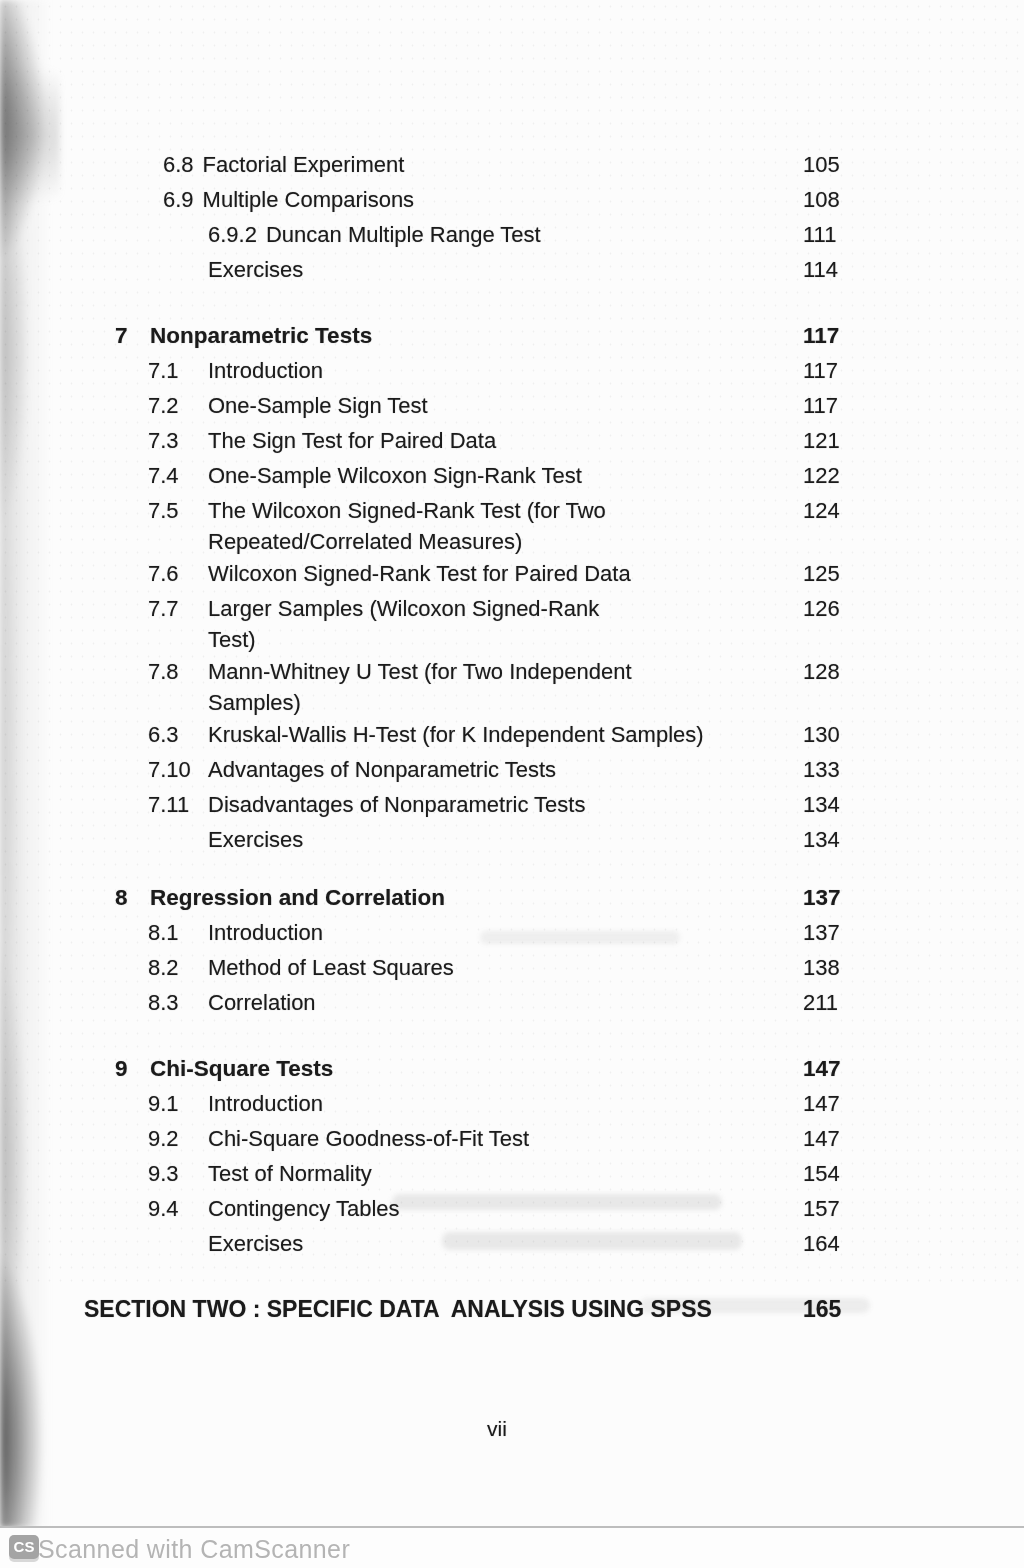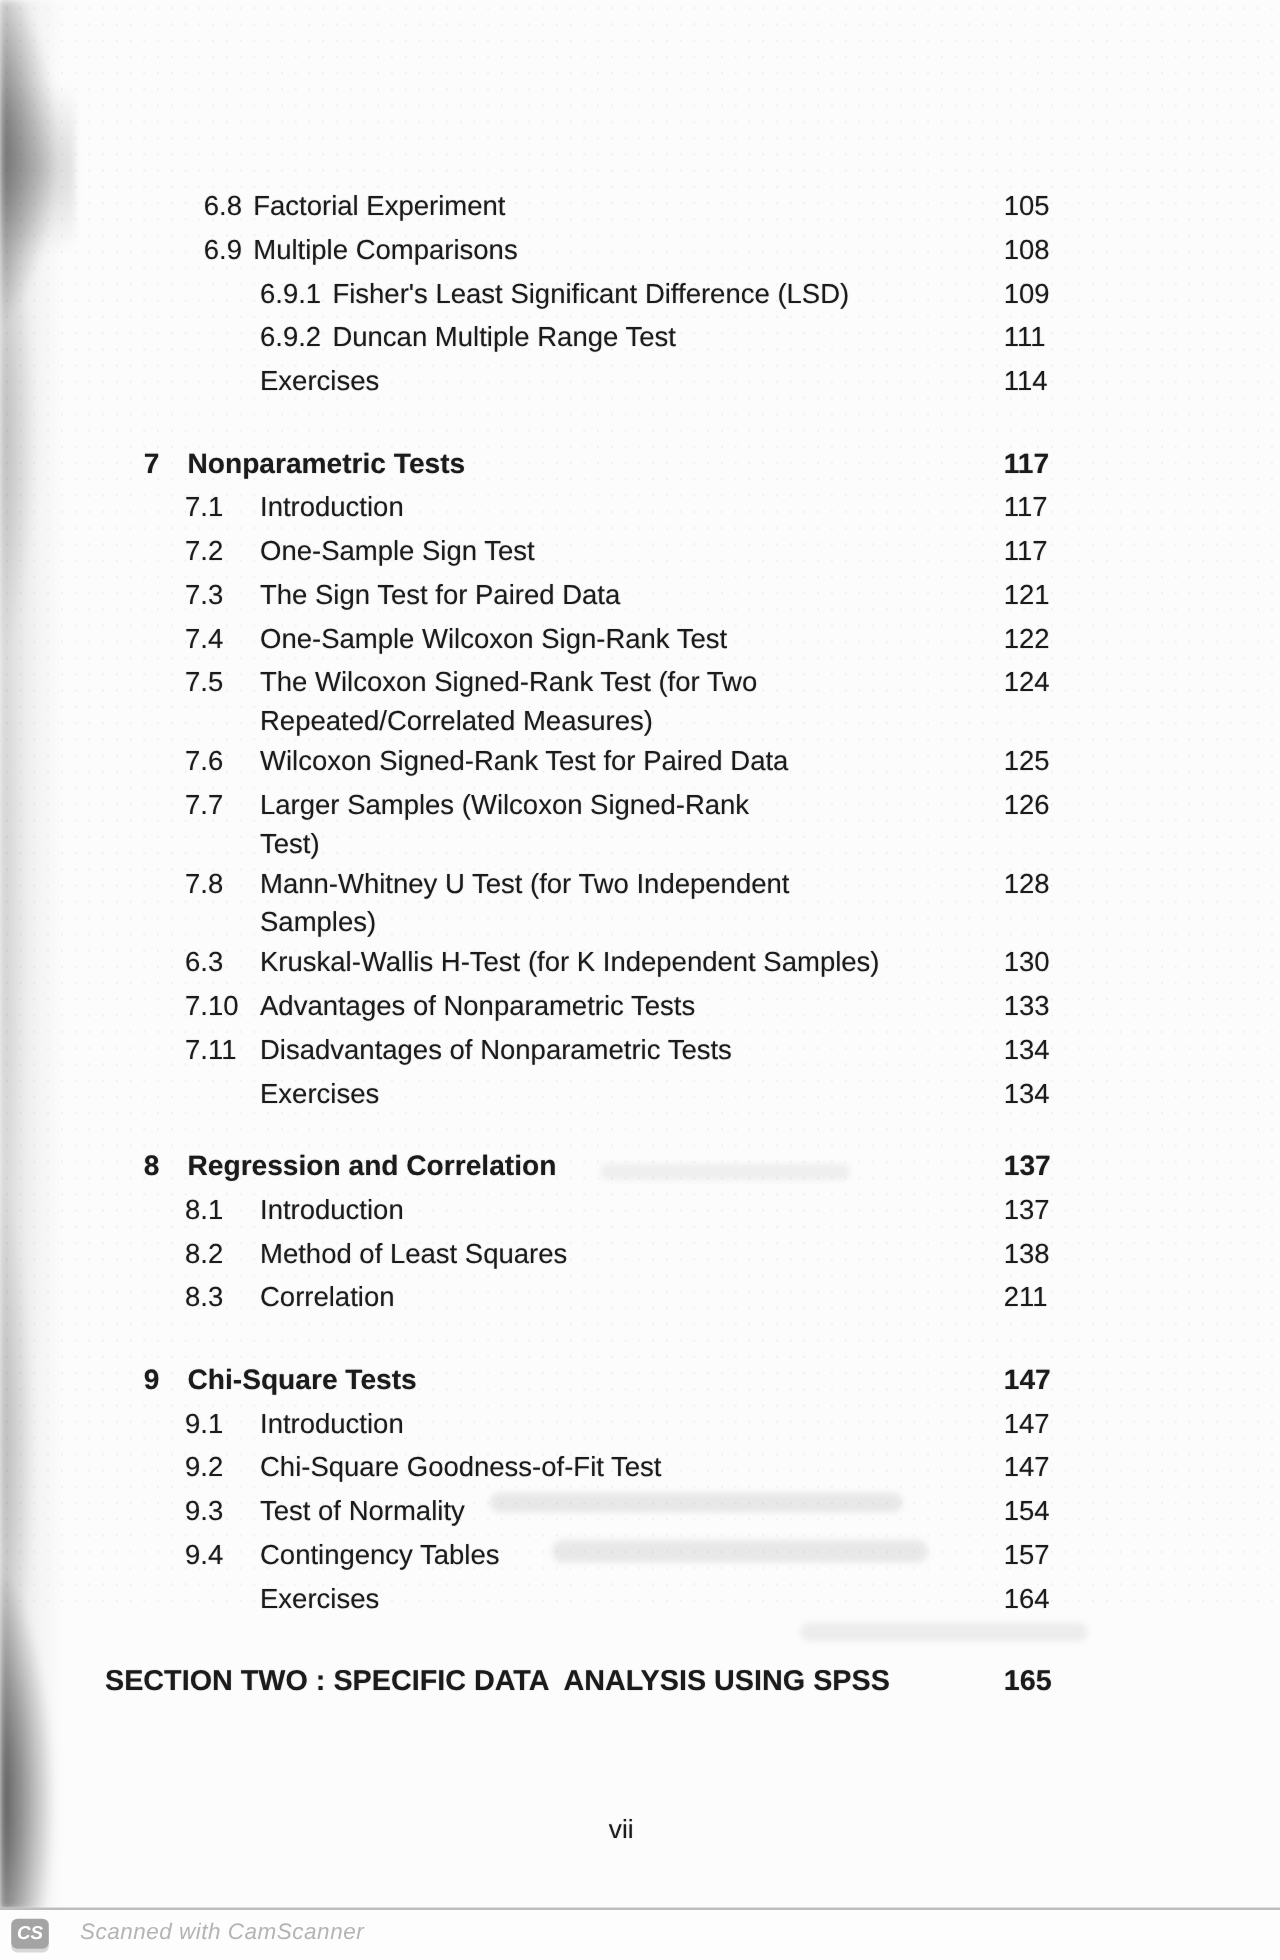--- a/index.html
+++ b/index.html
@@ -61,29 +61,28 @@
   .l1 .pg,.l2 .pg{flex:0 0 50px;}
   .line1{line-height:35px;}
   .line2{line-height:28px;}
   .section-two{font-weight:bold;font-size:23px;padding-left:84px;}
   .section-two .title{white-space:pre;}
   .folio{position:relative;left:-15px;text-align:center;font-size:21px;margin-top:84px;text-shadow:0 0 1px rgba(25,25,25,.4);}
 
   .cam-footer{
     position:absolute;left:0;bottom:0;width:1024px;height:40px;background:#fdfdfd;
     border-top:2px solid rgba(85,85,85,.38);
-    font-style:italic;
   }
   .cs-badge{
     position:absolute;left:9px;top:7px;width:30px;height:24px;
     background:#a4a4a4;border-radius:5px;
     color:#ffffff;font-weight:bold;font-size:15px;line-height:24px;text-align:center;
     box-shadow:0 3px 0 rgba(170,170,170,.45);
   }
-  .cam-text{position:absolute;left:64px;top:7px;font-size:18px;color:#b4b4b4;letter-spacing:.4px;}
+  .cam-text{position:absolute;left:38px;top:7px;font-size:25px;color:#b4b4b4;letter-spacing:.4px;}
 </style>
 </head>
 <body>
 
 <div class="scan-page">
   <div class="edge-smudge"></div>
   <div class="ghost g1"></div>
   <div class="ghost g2"></div>
   <div class="ghost g3"></div>
   <div class="ghost g4"></div>
@@ -95,25 +94,20 @@
         <span class="num">6.8</span>
         <span class="title">Factorial Experiment</span>
         <span class="pg">105</span>
       </div>
       <div class="row inline l1">
         <span class="num">6.9</span>
         <span class="title">Multiple Comparisons</span>
         <span class="pg">108</span>
       </div>
       <div class="row inline l2">
-        <span class="num">6.9.1</span>
-        <span class="title">Fisher's Least Significant Difference (LSD)</span>
-        <span class="pg">109</span>
-      </div>
-      <div class="row inline l2">
         <span class="num">6.9.2</span>
         <span class="title">Duncan Multiple Range Test</span>
         <span class="pg">111</span>
       </div>
       <div class="row inline l2">
         <span class="title">Exercises</span>
         <span class="pg">114</span>
       </div>
     </div>
 

